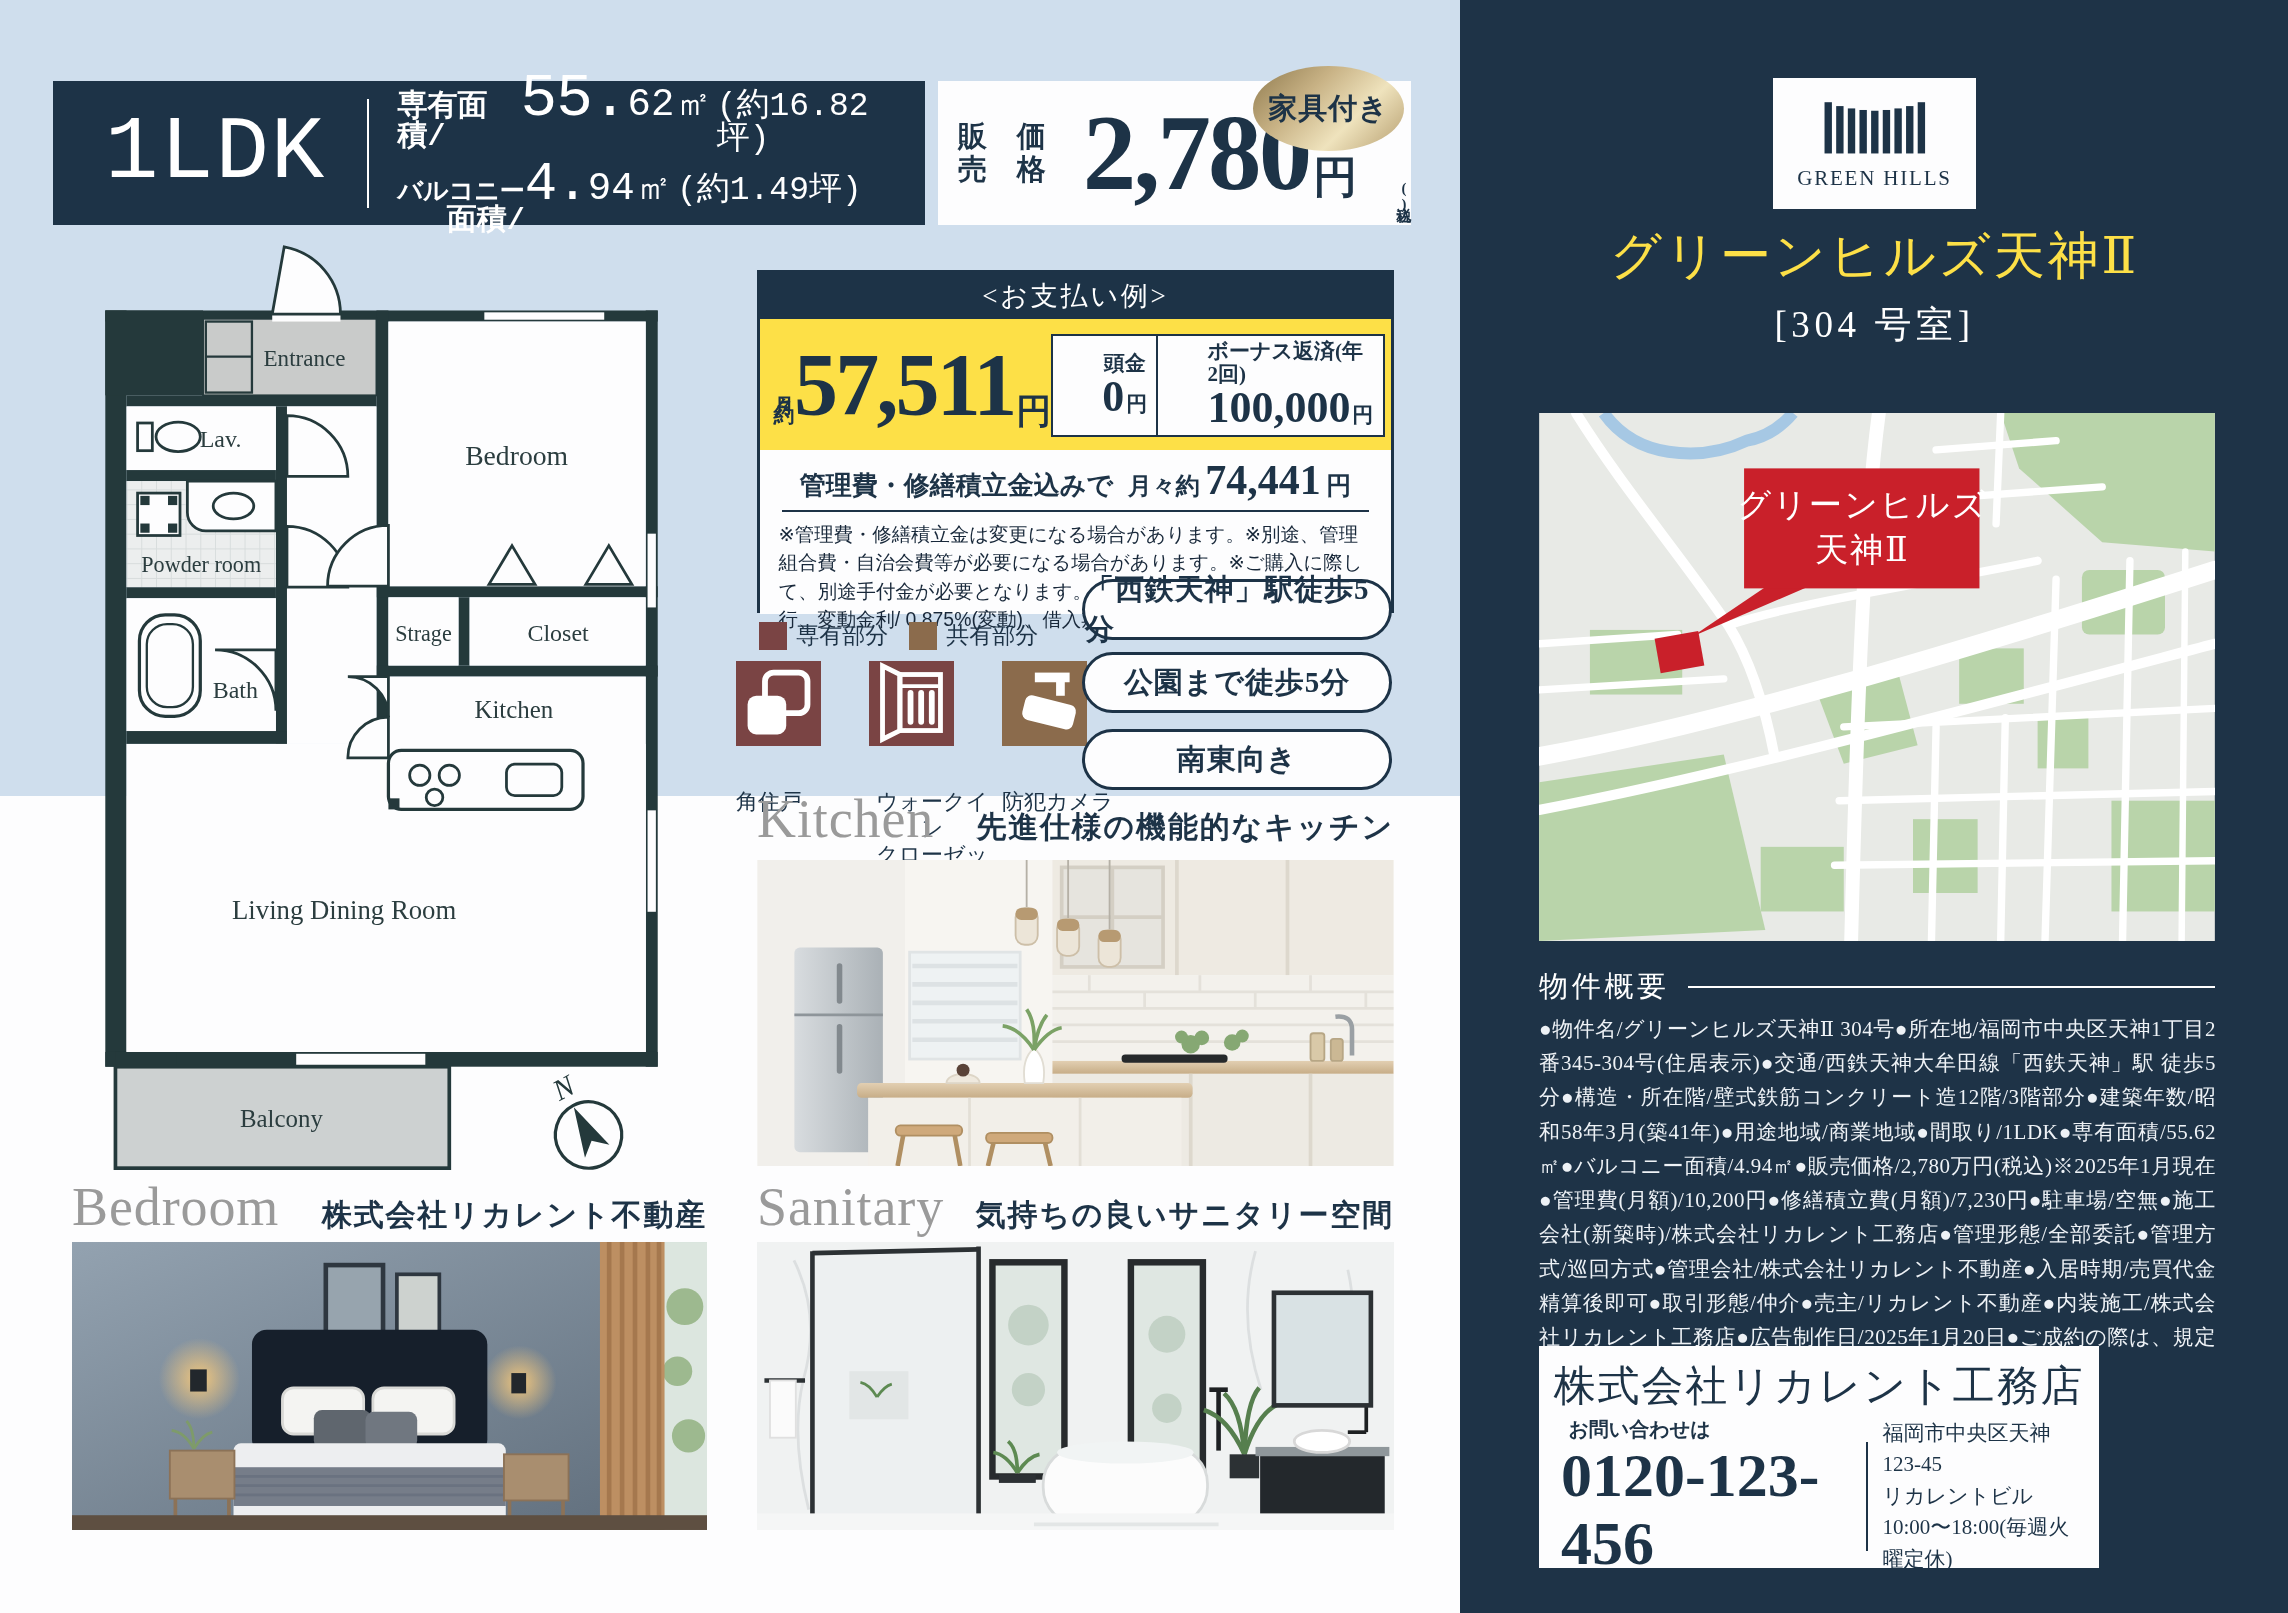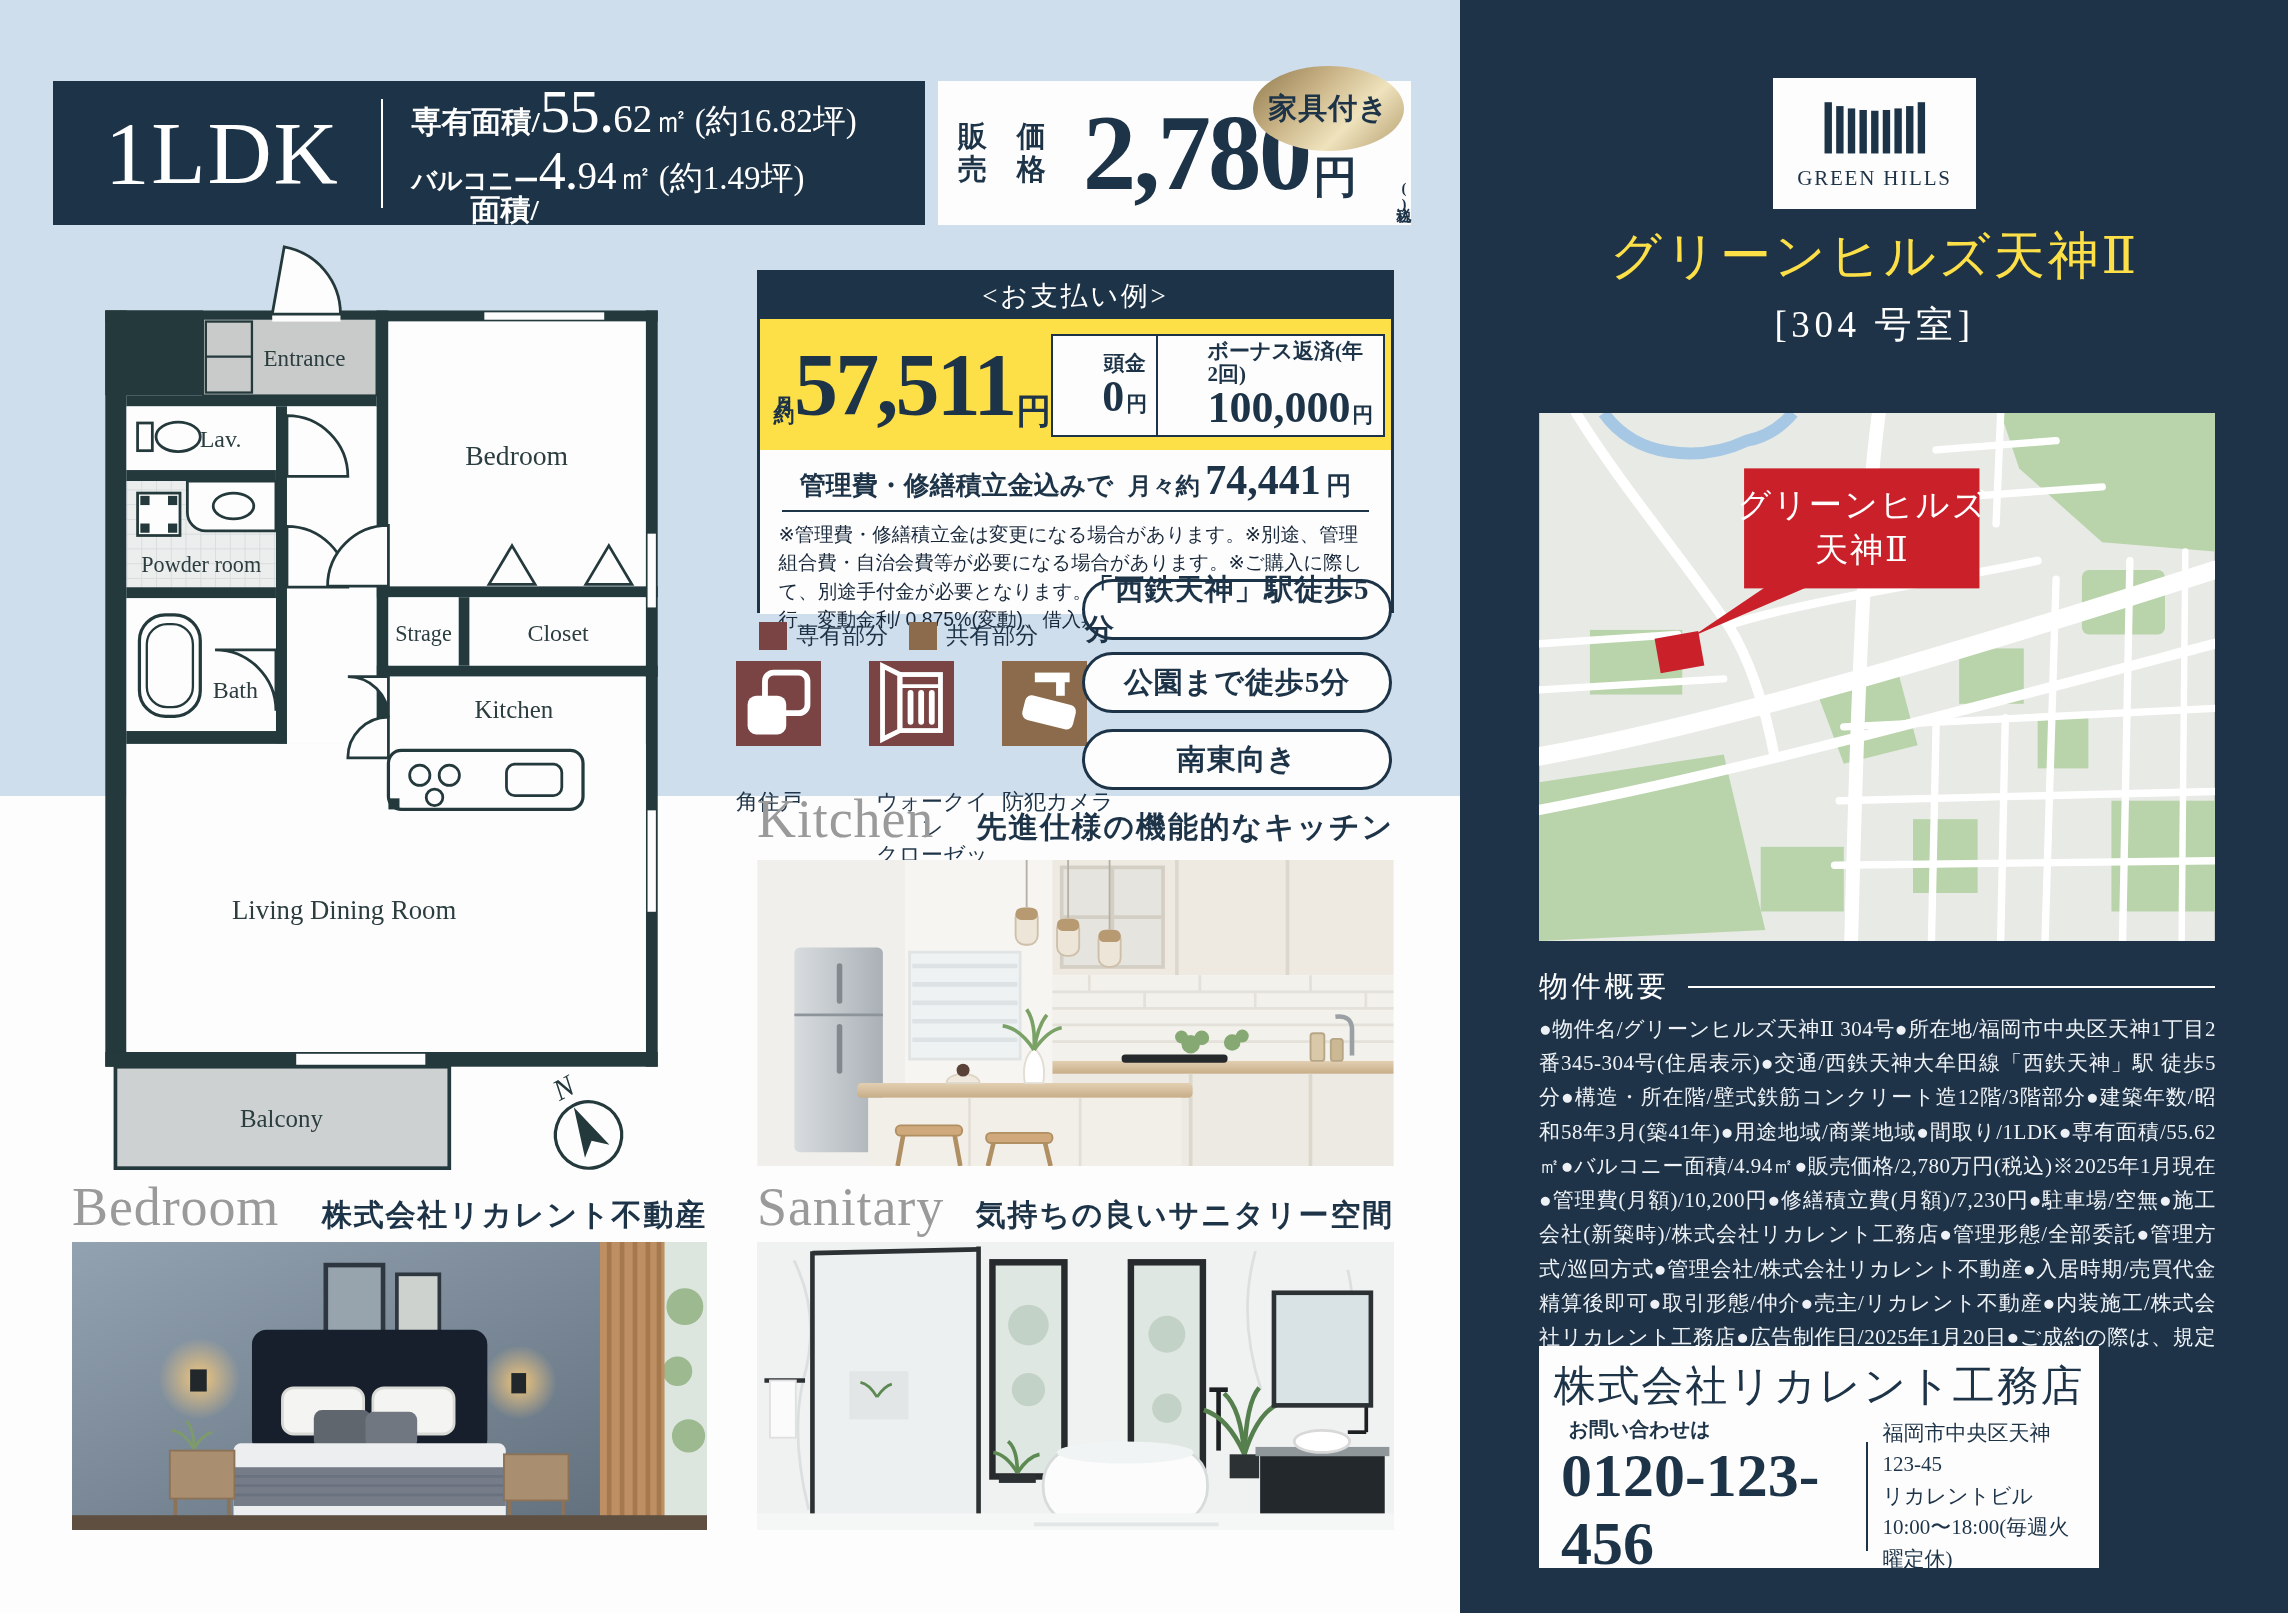--- a/index.html
+++ b/index.html
@@ -10,21 +10,21 @@
   .sans{font-family:"Liberation Sans","DejaVu Sans",sans-serif;}
   .pre{white-space:pre-line;}
 
   
   .bg-top{left:0;top:0;width:1460px;height:796px;background:#cfdeed;}
   .bg-bottom{left:0;top:796px;width:1460px;height:818px;background:#fdfdfe;}
   .sidebar{left:1460px;top:0;width:829px;height:1613px;background:#1e3347;}
 
   
   .hdr{left:53px;top:81px;width:872px;height:144px;background:#1d3347;color:#fff;
-       display:flex;align-items:center;box-sizing:border-box;padding:0 26px;}
+       display:flex;align-items:center;box-sizing:border-box;padding:0 26px;font-family:Liberation Mono, monospace;}
   .hdr-type{font-size:89px;letter-spacing:1.8px;line-height:1;margin-left:26px;}
   .hdr-div{width:2.8px;height:109px;background:#fff;margin:0 28px 0 41px;}
   .hdr-col{display:flex;flex-direction:column;justify-content:center;gap:1.8px;}
   .hdr-row{display:flex;align-items:baseline;line-height:1;}
   .lab1{font-size:30px;font-weight:bold;}
   .bignum{font-size:61px;letter-spacing:-0.9px;}
   .bignum2{font-size:54px;letter-spacing:-0.9px;}
   .midnum{font-size:39px;}
   .unitt{font-size:35px;margin-left:1.8px;}
   .parent{font-size:33px;margin-left:5.5px;}

